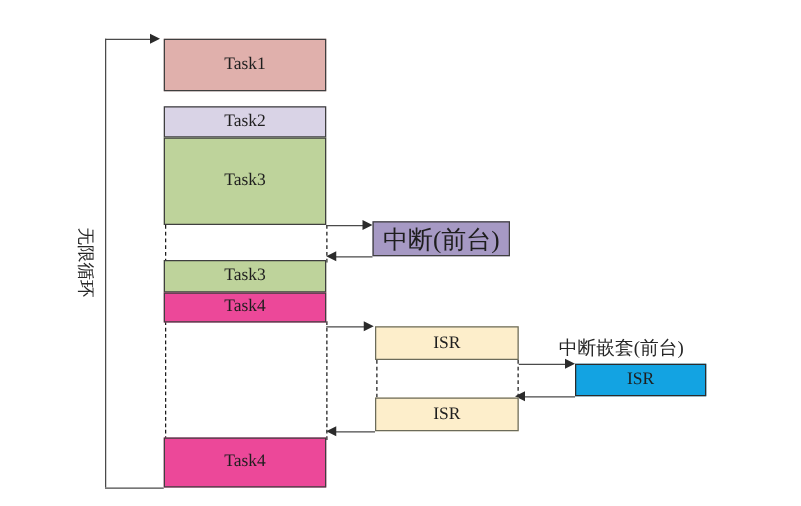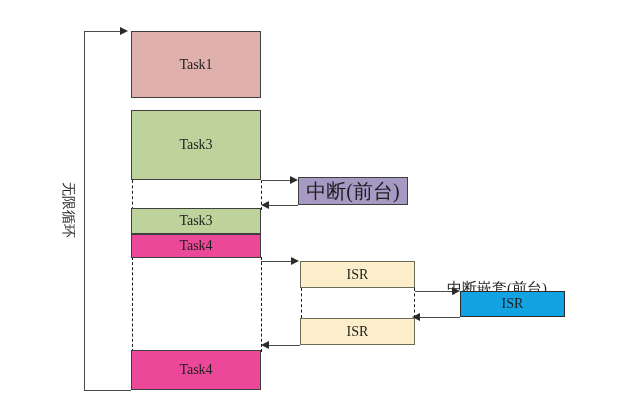--- a/index.html
+++ b/index.html
@@ -59,22 +59,23 @@
 
   <div class="hline" style="left:84px;top:390px;width:47px;"></div>
 
   <div class="vert-lbl" style="left:77px;top:182px;">无限循环</div>
 
   <div class="dash-v" style="left:131.5px;top:180px;height:30px;"></div>
   <div class="dash-v" style="left:261px;top:180px;height:30px;"></div>
   <div class="dash-v" style="left:131.5px;top:257px;height:95px;"></div>
   <div class="dash-v" style="left:261px;top:257px;height:95px;"></div>
 
-  <div class="blk blk-task1" style="left:131px;top:31px;width:130px;height:67px;text-align:right;">Task1</div>
+  <div class="blk blk-task1" style="left:131px;top:31px;width:130px;height:42px;text-align:right;">Task1</div>
 
+  <div class="blk blk-task2" style="left:131px;top:85px;width:130px;height:25px;">Task2</div>
 
   <div class="blk blk-task3" style="left:131px;top:110px;width:130px;height:70px;">Task3</div>
 
   <div class="blk blk-task3" style="left:131px;top:208px;width:130px;height:26px;">Task3</div>
 
   <div class="blk blk-task4" style="left:131px;top:234px;width:130px;height:24px;">Task4</div>
 
   <div class="blk blk-task4" style="left:131px;top:350px;width:130px;height:40px;">Task4</div>
 
   <div class="hline" style="left:261px;top:180px;width:32px;"></div>
@@ -86,21 +87,21 @@
   <div class="arrow arrow-l" style="left:261px;top:200.5px;"></div>
 
   <div class="hline" style="left:261px;top:261px;width:32px;"></div>
   <div class="arrow arrow-r" style="left:291px;top:256.5px;"></div>
 
   <div class="blk blk-isr" style="left:300px;top:261px;width:115px;height:27px;">ISR</div>
 
   <div class="dash-v" style="left:300.5px;top:288px;height:30px;"></div>
   <div class="dash-v" style="left:414px;top:288px;height:30px;"></div>
 
-  <div class="lbl title-cn" style="left:447px;top:279px;">中断嵌套(前台)</div>
+  <div class="lbl title-cn" style="left:447px;top:269px;">中断嵌套(前台)</div>
 
   <div class="hline" style="left:415px;top:291px;width:40px;"></div>
   <div class="arrow arrow-r" style="left:452px;top:286.5px;"></div>
 
   <div class="blk blk-isr-nested" style="left:460px;top:291px;width:105px;height:26px;">ISR</div>
 
   <div class="hline" style="left:418px;top:317px;width:42px;"></div>
   <div class="arrow arrow-l" style="left:412px;top:312.5px;"></div>
 
   <div class="blk blk-isr" style="left:300px;top:318px;width:115px;height:27px;">ISR</div>

